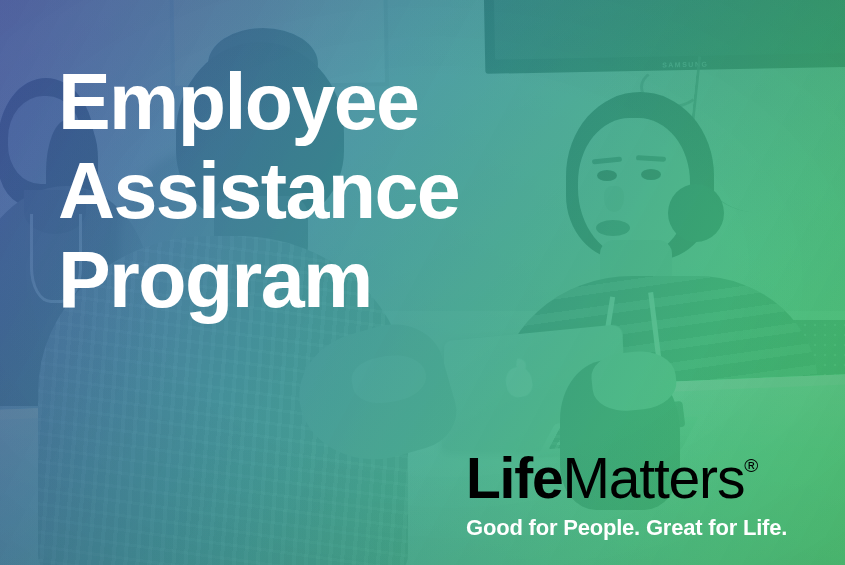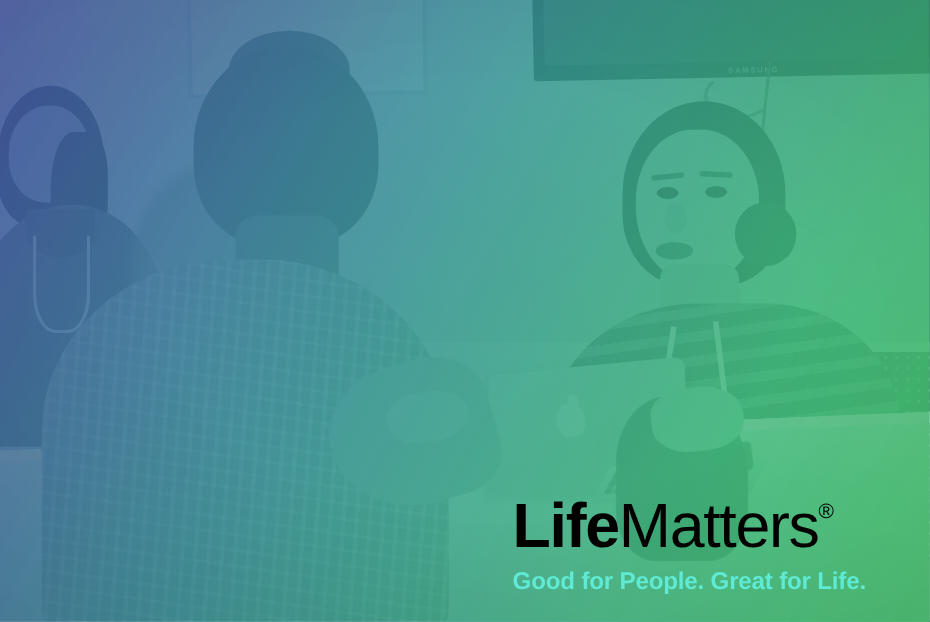--- a/index.html
+++ b/index.html
@@ -529,21 +529,21 @@
     vertical-align: 26px;
     letter-spacing: 0;
   }
   #tagline {
     margin-top: 8px;
     font-family: "Liberation Sans", sans-serif;
     font-weight: bold;
     font-size: 22px;
     line-height: 26px;
     letter-spacing: -0.2px;
-    color: #5eead4;
+    color: #ffffff;
     white-space: nowrap;
   }
 </style>
 </head>
 <body>
 
 <div id="banner">
 
   <div class="photo-layer">
     <div class="room-wall"></div>
@@ -611,20 +611,25 @@
     <div class="fg-hand"></div>
   </div>
 
   <div class="grade-duotone"></div>
   <div class="grade-tint"></div>
   <div class="grade-lift"></div>
   <div class="grade-vignette"></div>
 
   <div class="content">
 
+    <div id="headline">
+      <span class="hl-line">Employee</span>
+      <span class="hl-line">Assistance</span>
+      <span class="hl-line">Program</span>
+    </div>
 
     <div id="logo-block">
       <div id="wordmark">
         <span class="wm-life">Life</span><span class="wm-matters">Matters</span><span class="wm-reg">®</span>
       </div>
       <div id="tagline">Good for People. Great for Life.</div>
     </div>
 
   </div>
 </div>

